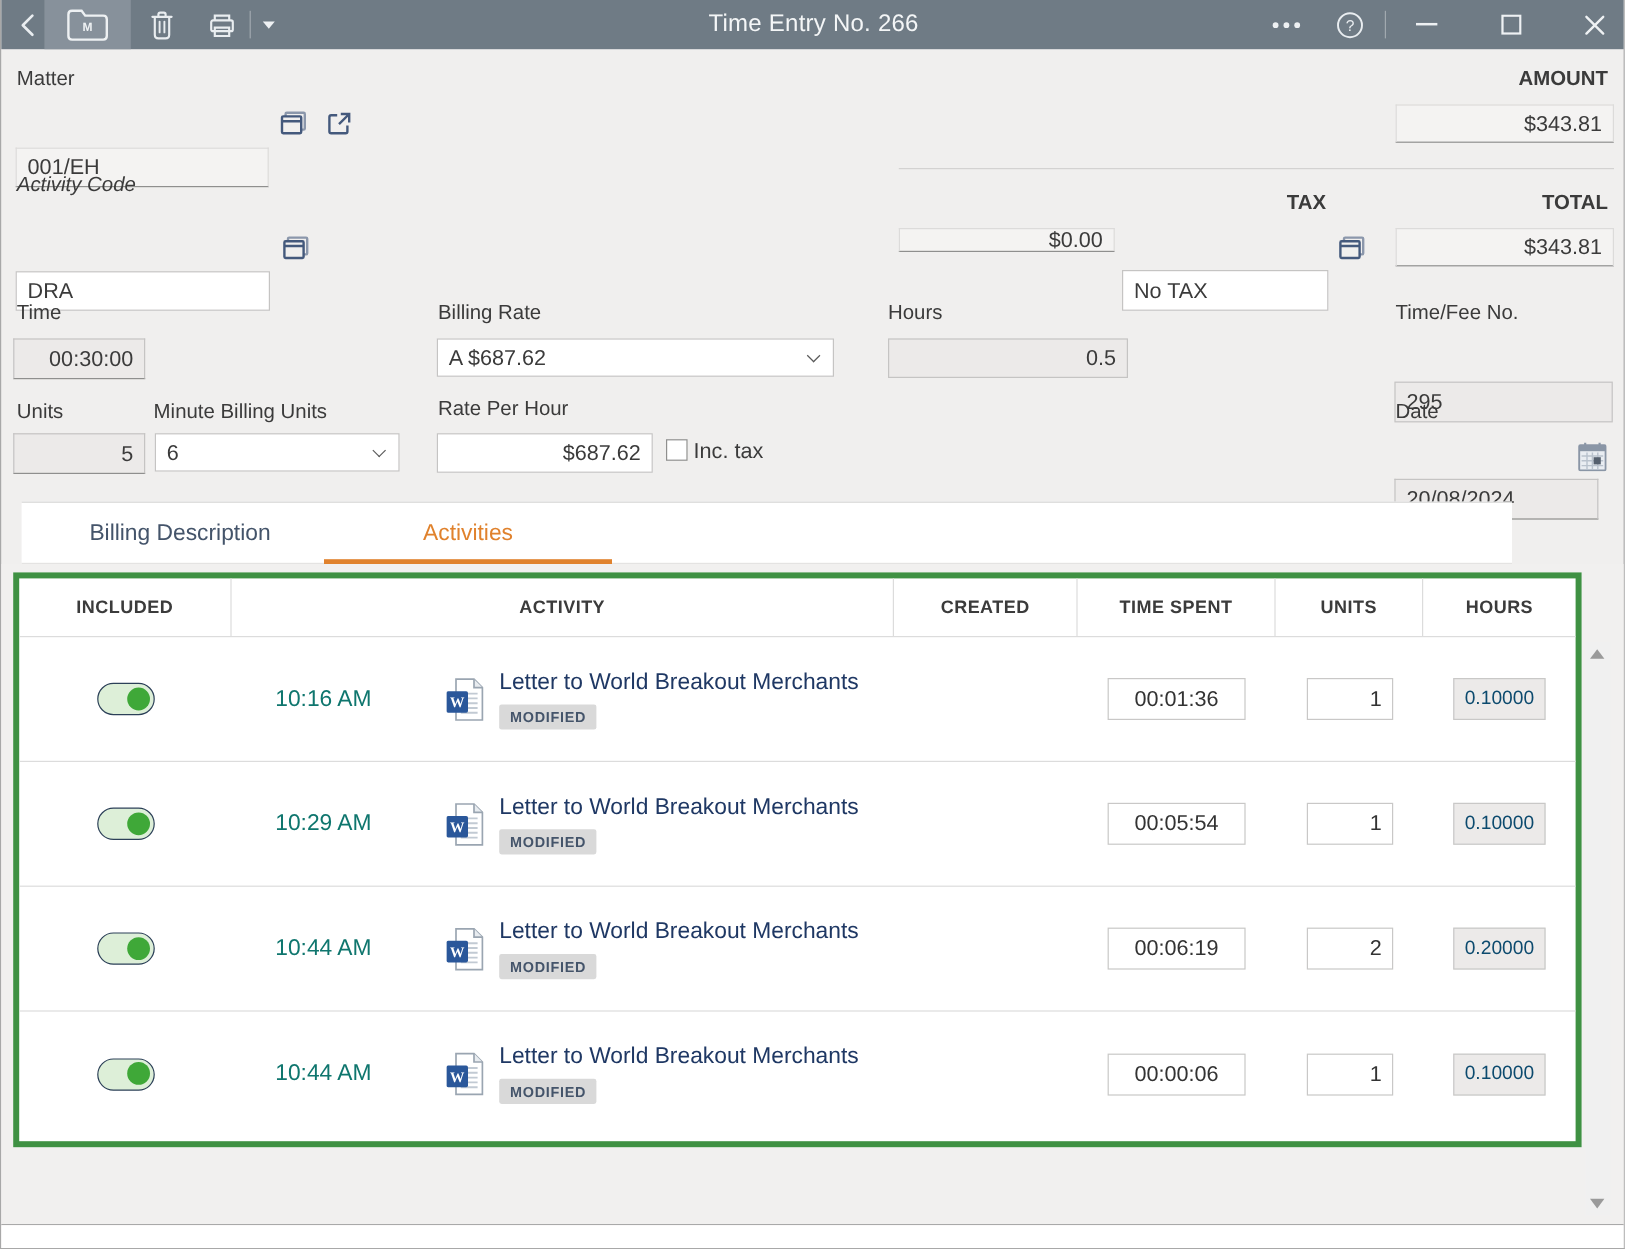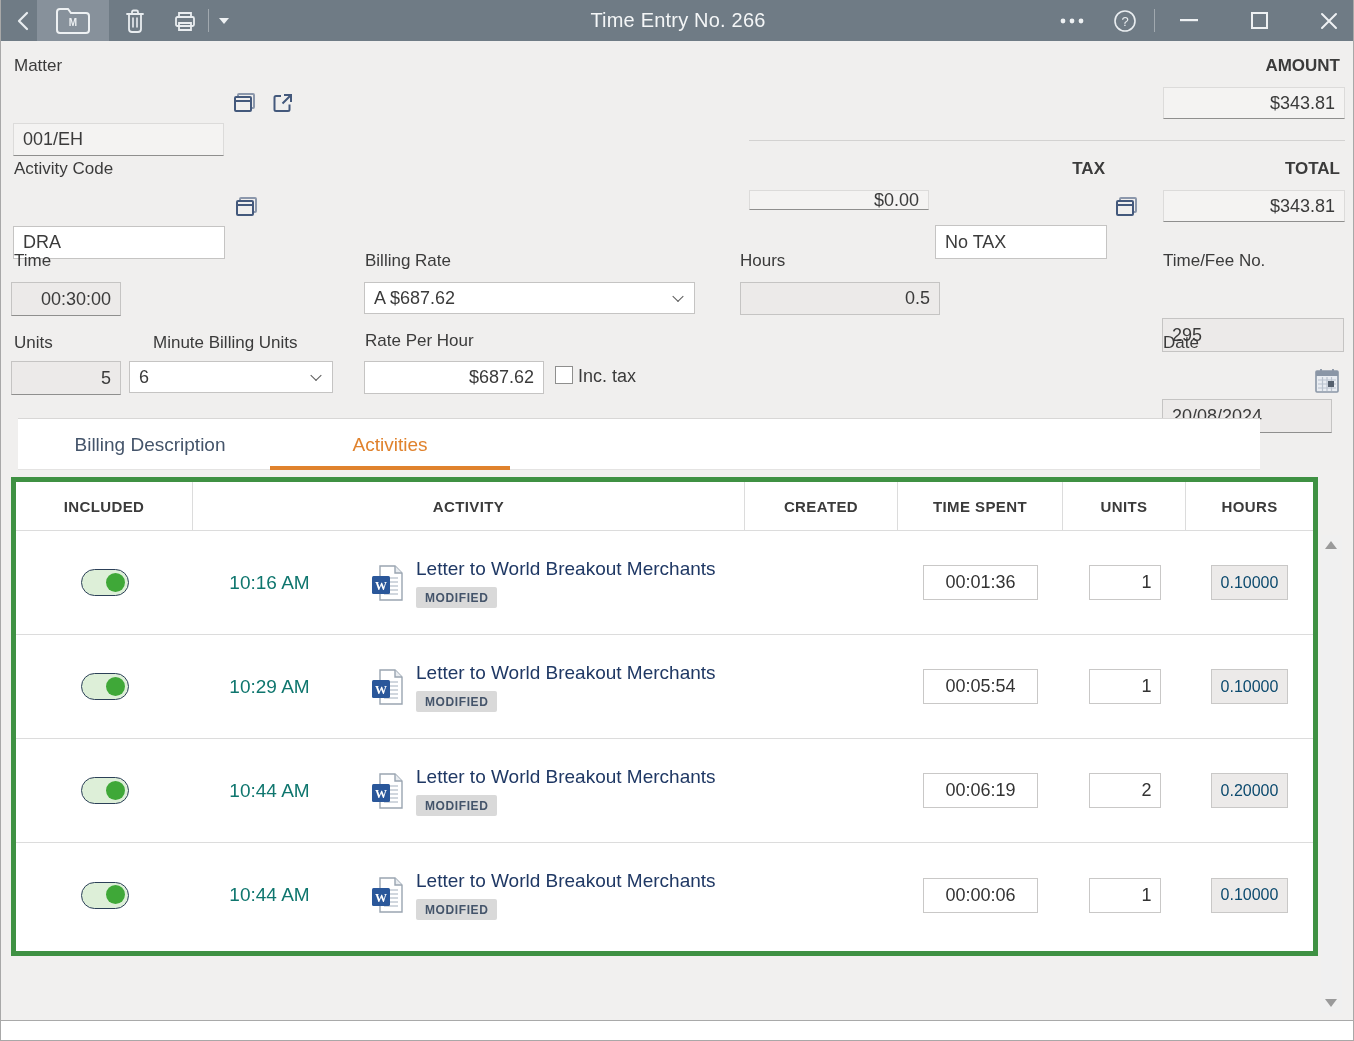--- a/index.html
+++ b/index.html
@@ -190,21 +190,21 @@
           <path d="M12 2 h7 v7 M19 2 L10.5 10.5" fill="none" stroke="#44597c" stroke-width="2"></path>
         </svg>
     </span>
   </div>
 
   <div class="lbl bold" style="right:13px; top:56px;">AMOUNT</div>
   <div class="fld underline right" style="left:1162px; top:87px; width:182px; height:32px;">$343.81</div>
 
   <div class="divline" style="left:748px; top:140px; width:596px; height:1px;"></div>
 
-  <div class="lbl" style="left:13px; top:159px;">Activity Code</div>
+  <div class="lbl" style="left:13px; top:144px;font-style:italic;">Activity Code</div>
   <div class="fld white left" style="left:12px; top:190px; width:212px; height:33px;">DRA</div>
   <div class="icon-btn" style="left:233px; top:195px; width:24px; height:24px;">
     <span>
       <svg width="23" height="23" viewBox="0 0 23 23">
           <rect x="5" y="2" width="16" height="14" rx="1" fill="none" stroke="#8b97ab" stroke-width="2"></rect>
           <rect x="2" y="5" width="16" height="14" rx="1" fill="#f0efee" stroke="#44597c" stroke-width="2"></rect>
           <path d="M2 9 h16" stroke="#44597c" stroke-width="2"></path>
         </svg>
     </span>
   </div>
@@ -235,21 +235,21 @@
 
   <div class="lbl" style="left:739px; top:251px;">Hours</div>
   <div class="fld boxed right" style="left:739px; top:282px; width:200px; height:33px;">0.5</div>
 
   <div class="lbl" style="left:1162px; top:251px;">Time/Fee No.</div>
   <div class="fld boxed left" style="left:1161px; top:282px; width:182px; height:34px;">295</div>
 
   <div class="lbl" style="left:13px; top:333px;">Units</div>
   <div class="fld boxed dark-bottom right" style="left:10px; top:361px; width:110px; height:34px;">5</div>
 
-  <div class="lbl" style="left:127px; top:333px;margin-left:25px;">Minute Billing Units</div>
+  <div class="lbl" style="left:127px; top:333px;">Minute Billing Units</div>
   <div class="selectbox" style="left:128px; top:361px; width:204px; height:32px;">
     <span>6</span>
     <span class="sel-chevron"></span>
   </div>
 
   <div class="lbl" style="left:364px; top:331px;">Rate Per Hour</div>
   <div class="fld white right" style="left:363px; top:361px; width:180px; height:33px;">$687.62</div>
   <div class="checkbox" style="left:554px; top:366px;"></div>
   <div class="lbl" style="left:577px; top:366px; font-size:18px;">Inc. tax</div>
 

